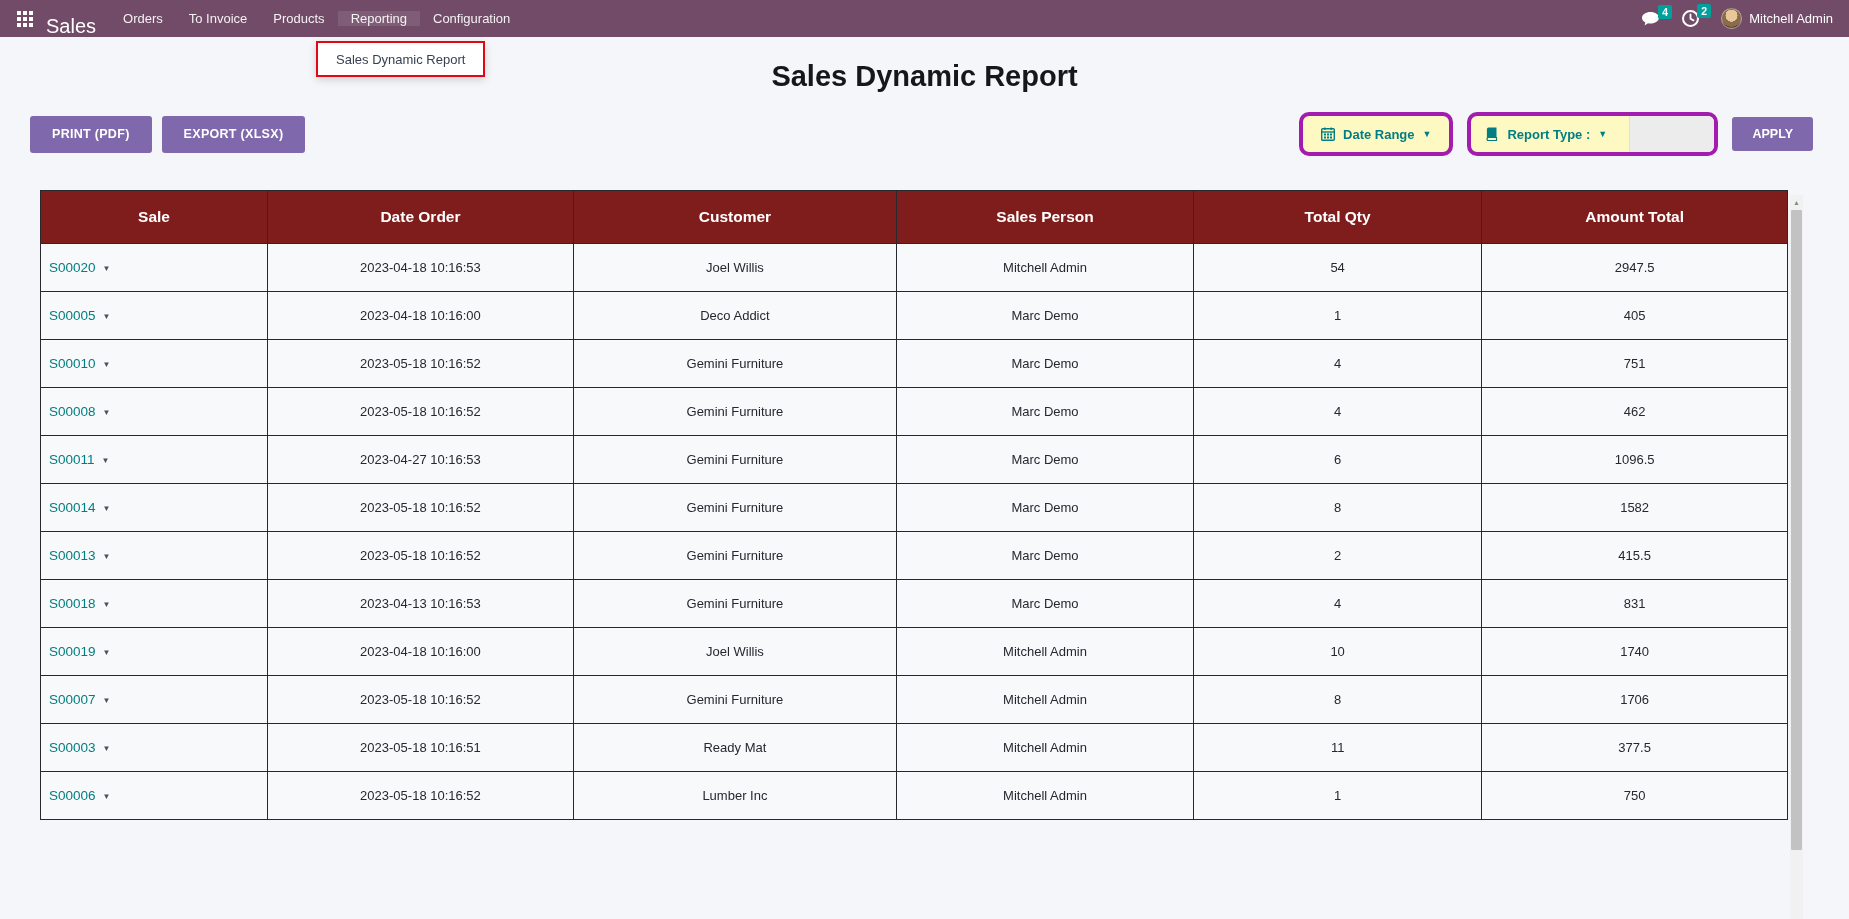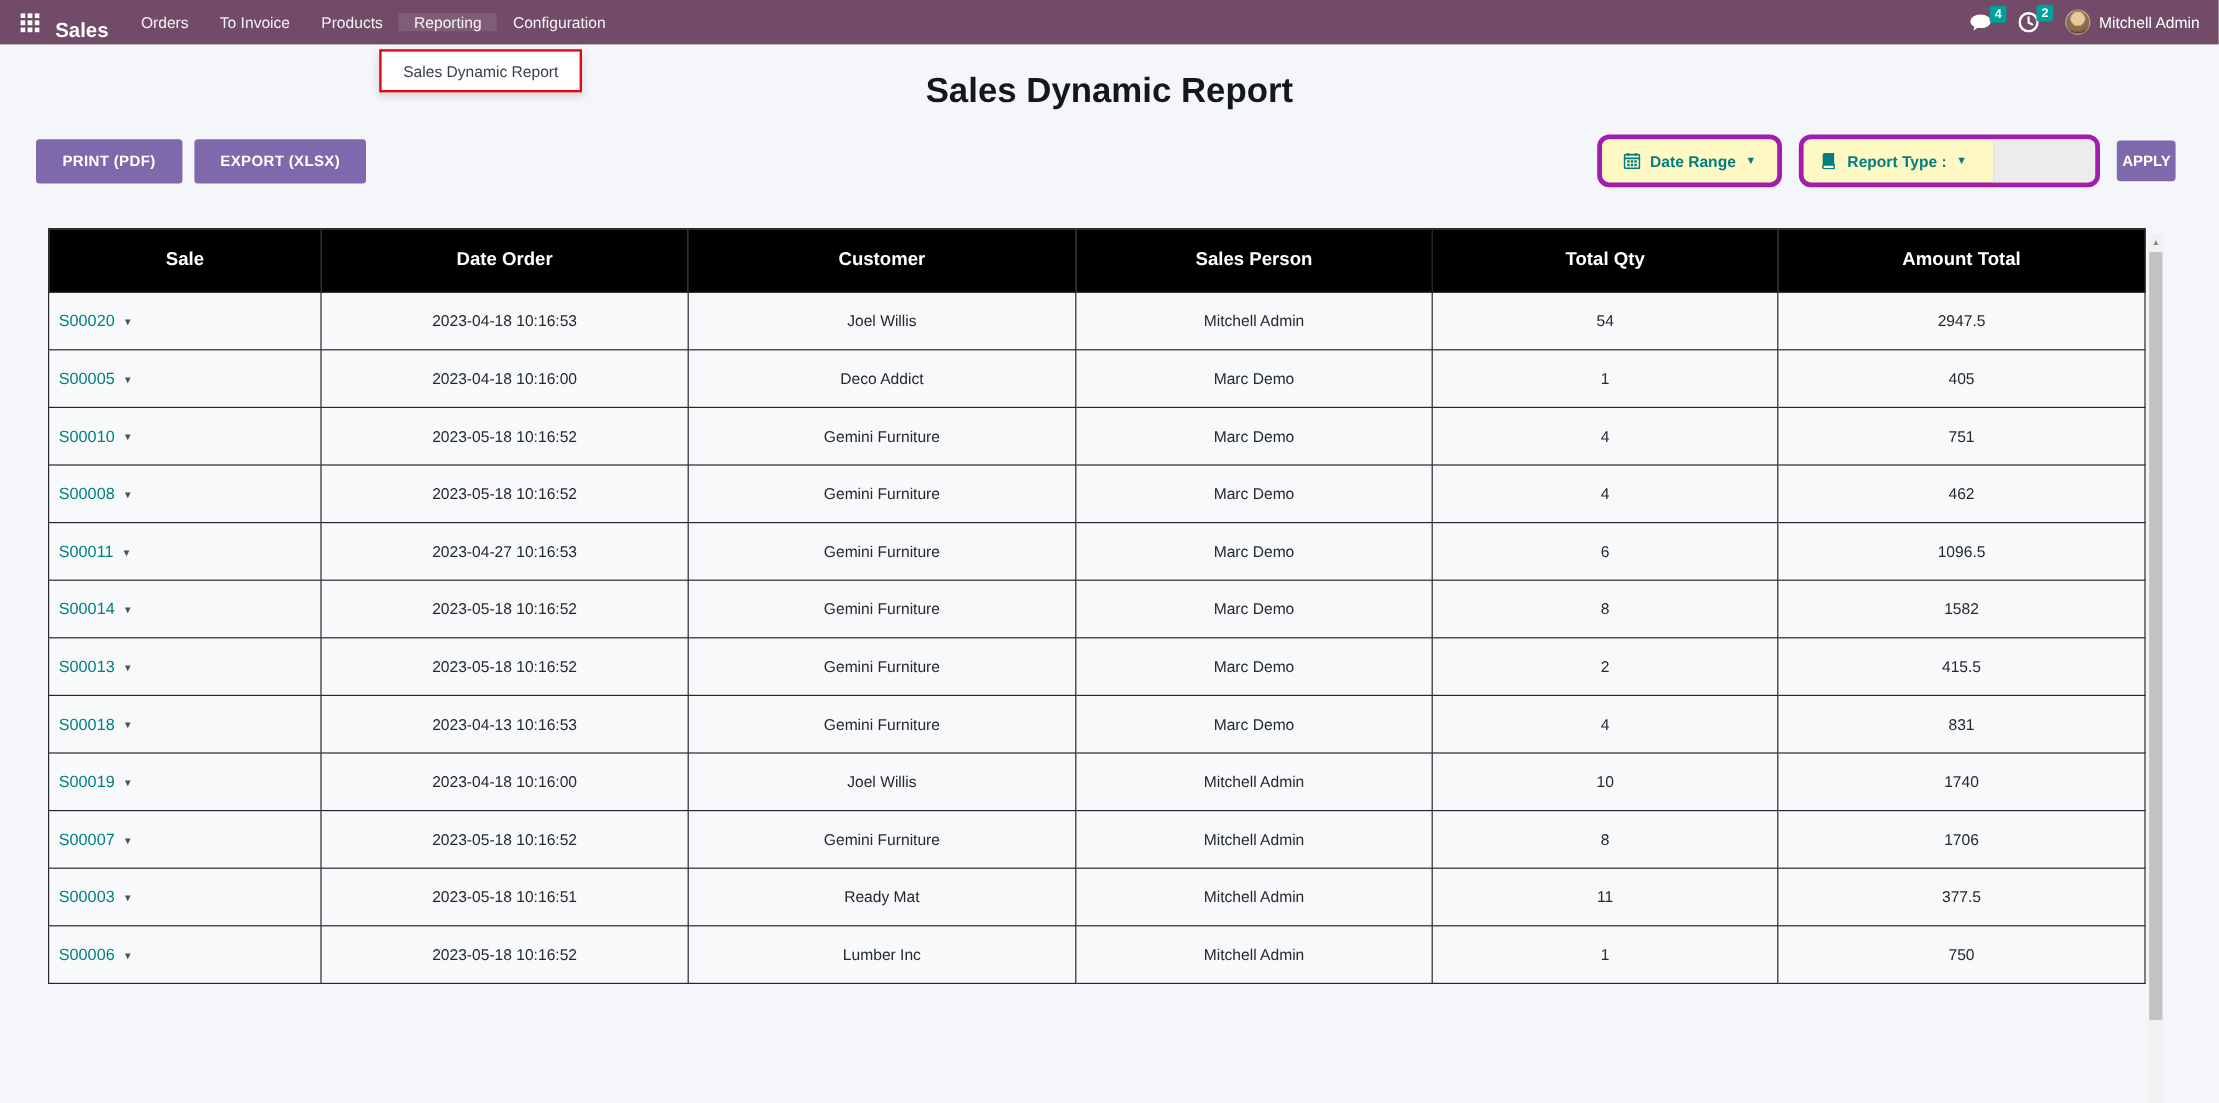--- a/index.html
+++ b/index.html
@@ -11,21 +11,21 @@
     color:#24292e;
   }
 
   
   .navbar {
     height:37px; background:#714b67; color:#fff;
     display:flex; align-items:stretch; padding:0 0 0 8px;
   }
   .nav-left { display:flex; align-items:center; }
   .apps-toggle { display:flex; align-items:center; padding:0 9px; cursor:pointer; }
-  .brand { font-size:17px; font-weight:700; padding:0 14px 0 4px; display:flex; align-items:center; cursor:pointer;margin-top:15px; }
+  .brand { font-size:20px; font-weight:400; padding:0 14px 0 4px; display:flex; align-items:center; cursor:pointer;margin-top:15px; }
   .menu { display:flex; align-items:flex-end; }
   .menu-item {
     display:flex; align-items:center; padding:0 13px;
     font-size:13px; color:rgba(255,255,255,.92); cursor:pointer; white-space:nowrap;
   }
   .menu-item.active { background:rgba(255,255,255,.1); }
   .nav-right { margin-left:auto; display:flex; align-items:center; gap:22px; padding-right:16px; }
   .icon-wrap { position:relative; display:flex; align-items:center; cursor:pointer; }
   .nav-badge {
     position:absolute; top:-6px; right:-12px;
@@ -73,34 +73,34 @@
     height:44px; display:flex; align-items:center; padding:0 18px; gap:8px; cursor:pointer;
   }
   .filter-box .flabel { color:#017e84; font-size:13px; font-weight:bold; white-space:nowrap; }
   .filter-box .caret { color:#017e84; font-size:9px; }
   .report-type-box { padding:0; width:251px; overflow:hidden; }
   .report-type-box .label-part { display:flex; align-items:center; gap:8px; padding:0 14px; height:100%; }
   .report-type-box .select-part { flex:1; height:100%; background:#ececec; border-left:1px solid #e0e0e0; cursor:pointer; }
   .btn-apply {
     background:#7f68ab; color:#fff; border:none; border-radius:3px;
     font-family:"Liberation Sans", sans-serif;
-    font-size:12.5px; font-weight:bold; height:34px; padding:0 4px; cursor:pointer;
+    font-size:12.5px; font-weight:bold; height:34px; padding:0 20px; cursor:pointer;
   }
 
   
   .table-area { margin:34px 0 0 40px; width:1748px; }
   table.report { width:100%; border-collapse:collapse; table-layout:fixed; }
   table.report col:nth-child(1){ width:13%; }
   table.report col:nth-child(2){ width:17.5%; }
   table.report col:nth-child(3){ width:18.5%; }
   table.report col:nth-child(4){ width:17%; }
   table.report col:nth-child(5){ width:16.5%; }
   table.report col:nth-child(6){ width:17.5%; }
   table.report thead th {
-    background:#000000; color:#fff; font-size:15.5px; font-weight:bold;
+    background:#7f1d1d; color:#fff; font-size:15.5px; font-weight:bold;
     height:53px; text-align:center;
     border:1px solid #26292d;
   }
   table.report thead th + th, table.report tbody td + td { border-left:none; }
   table.report tbody td {
     background:#f8f9fb; font-size:13px; color:#24292e;
     height:48px; text-align:center;
     border:1px solid #26292d; border-top:none;
   }
   table.report tbody td.col-sale { text-align:left; padding-left:8px; }

